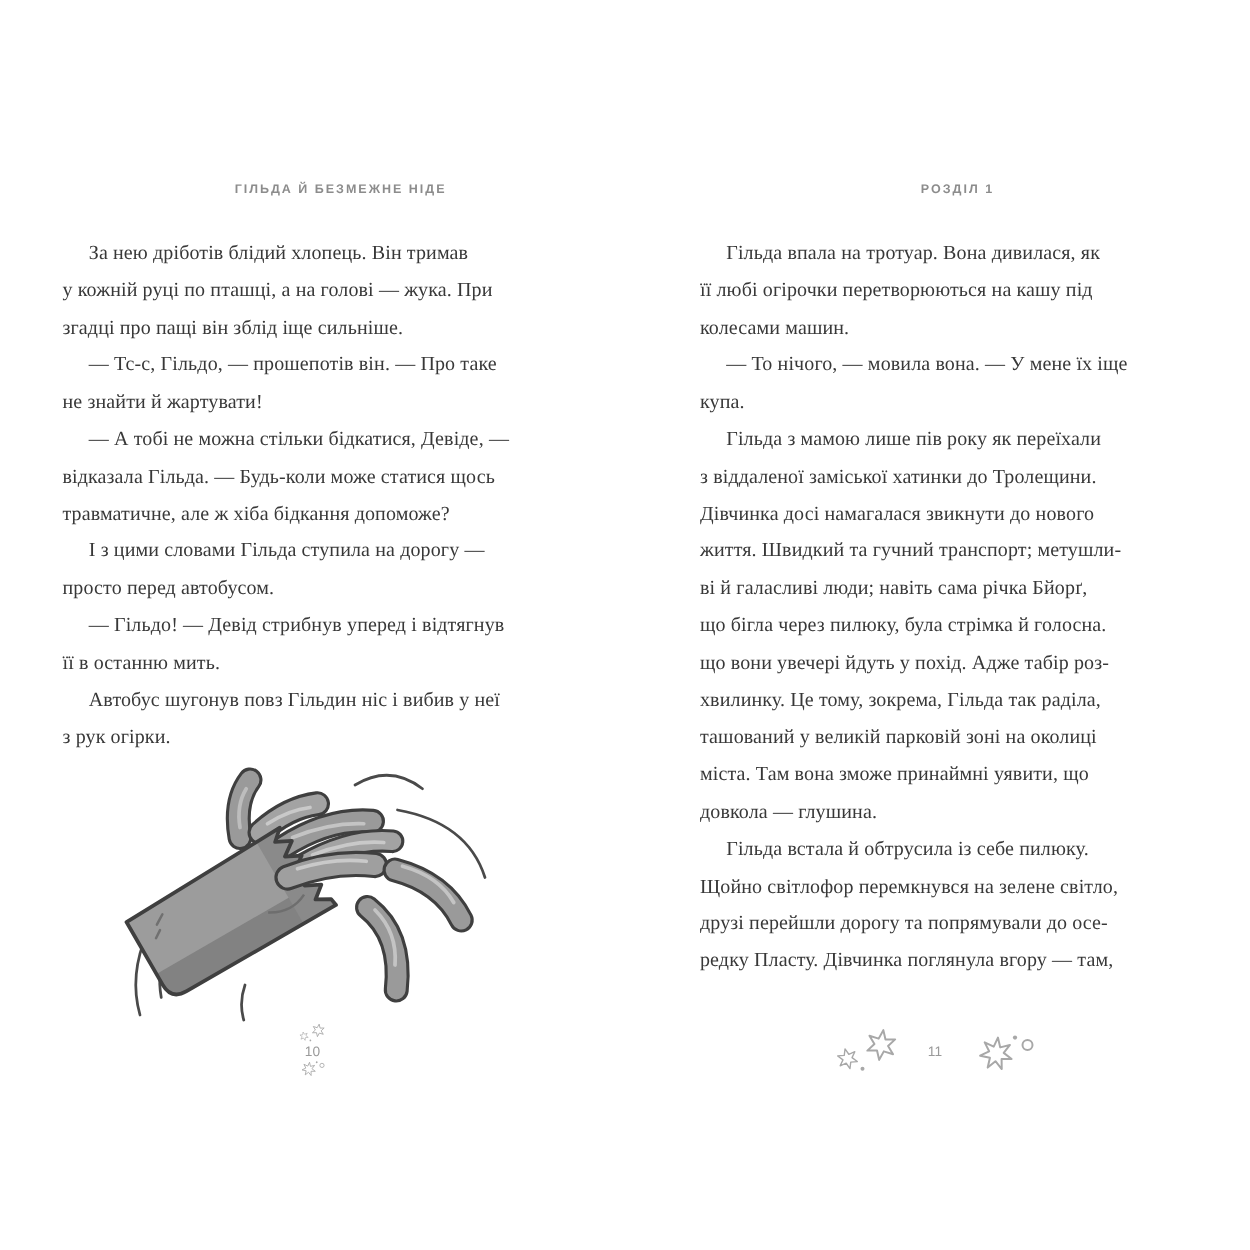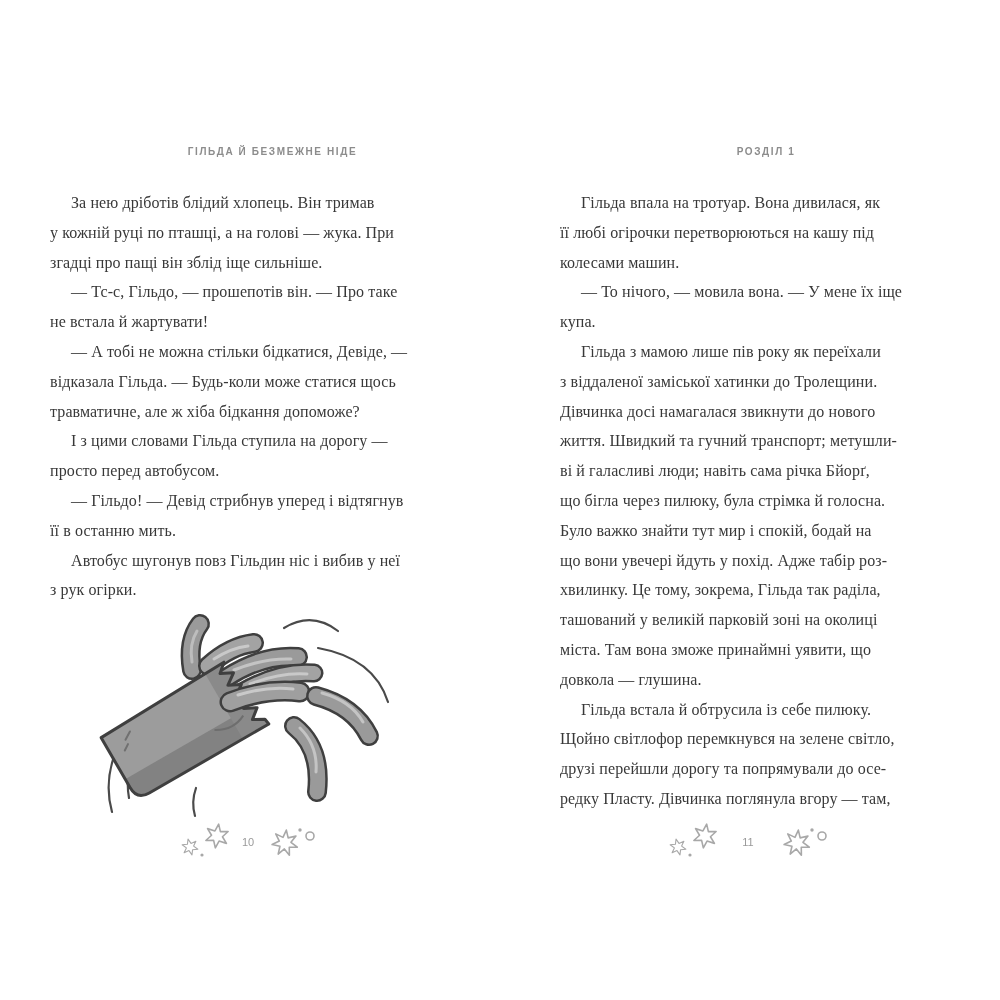--- a/index.html
+++ b/index.html
@@ -38,21 +38,21 @@
 
   .illustration{
     position:absolute;left:88px;top:596px;
     width:302px;height:235px;
   }
 
   .footer{
     position:absolute;top:818px;height:44px;width:210px;
     display:flex;align-items:center;justify-content:center;
   }
-  .footer-left{left:145px;}
+  .footer-left{left:145px;flex-direction:column;}
   .footer-right{left:645px;gap:12px;}
   .page-number{
     font-family:"Liberation Sans", sans-serif;
     font-size:11px;
     color:var(--page-number,#9a9a9a);
     margin:0 9px;
     position:relative;top:2px;
   }
   .stars{display:block;}
 </style>
@@ -61,21 +61,21 @@
 
 <div class="spread">
 
   <div class="page page-left">
     <div class="running-head">ГІЛЬДА Й БЕЗМЕЖНЕ НІДЕ</div>
     <div class="body-text">
         <div class="line indent">За нею дріботів блідий хлопець. Він тримав</div>
         <div class="line">у кожній руці по пташці, а на голові — жука. При</div>
         <div class="line">згадці про пащі він зблід іще сильніше.</div>
         <div class="line indent">— Тс-с, Гільдо, — прошепотів він. — Про таке</div>
-        <div class="line">не встала й жартувати!</div>
+        <div class="line">не знайти й жартувати!</div>
         <div class="line indent">— А тобі не можна стільки бідкатися, Девіде, —</div>
         <div class="line">відказала Гільда. — Будь-коли може статися щось</div>
         <div class="line">травматичне, але ж хіба бідкання допоможе?</div>
         <div class="line indent">І з цими словами Гільда ступила на дорогу —</div>
         <div class="line">просто перед автобусом.</div>
         <div class="line indent">— Гільдо! — Девід стрибнув уперед і відтягнув</div>
         <div class="line">її в останню мить.</div>
         <div class="line indent">Автобус шугонув повз Гільдин ніс і вибив у неї</div>
         <div class="line">з рук огірки.</div>
       </div>
@@ -88,21 +88,20 @@
         <div class="line">її любі огірочки перетворюються на кашу під</div>
         <div class="line">колесами машин.</div>
         <div class="line indent">— То нічого, — мовила вона. — У мене їх іще</div>
         <div class="line">купа.</div>
         <div class="line indent">Гільда з мамою лише пів року як переїхали</div>
         <div class="line">з віддаленої заміської хатинки до Тролещини.</div>
         <div class="line">Дівчинка досі намагалася звикнути до нового</div>
         <div class="line">життя. Швидкий та гучний транспорт; метушли-</div>
         <div class="line">ві й галасливі люди; навіть сама річка Бйорґ,</div>
         <div class="line">що бігла через пилюку, була стрімка й голосна.</div>
-        <div class="line">Було важко знайти тут мир і спокій, бодай на</div>
         <div class="line">що вони увечері йдуть у похід. Адже табір роз-</div>
         <div class="line">хвилинку. Це тому, зокрема, Гільда так раділа,</div>
         <div class="line">ташований у великій парковій зоні на околиці</div>
         <div class="line">міста. Там вона зможе принаймні уявити, що</div>
         <div class="line">довкола — глушина.</div>
         <div class="line indent">Гільда встала й обтрусила із себе пилюку.</div>
         <div class="line">Щойно світлофор перемкнувся на зелене світло,</div>
         <div class="line">друзі перейшли дорогу та попрямували до осе-</div>
         <div class="line">редку Пласту. Дівчинка поглянула вгору — там,</div>
       </div>

